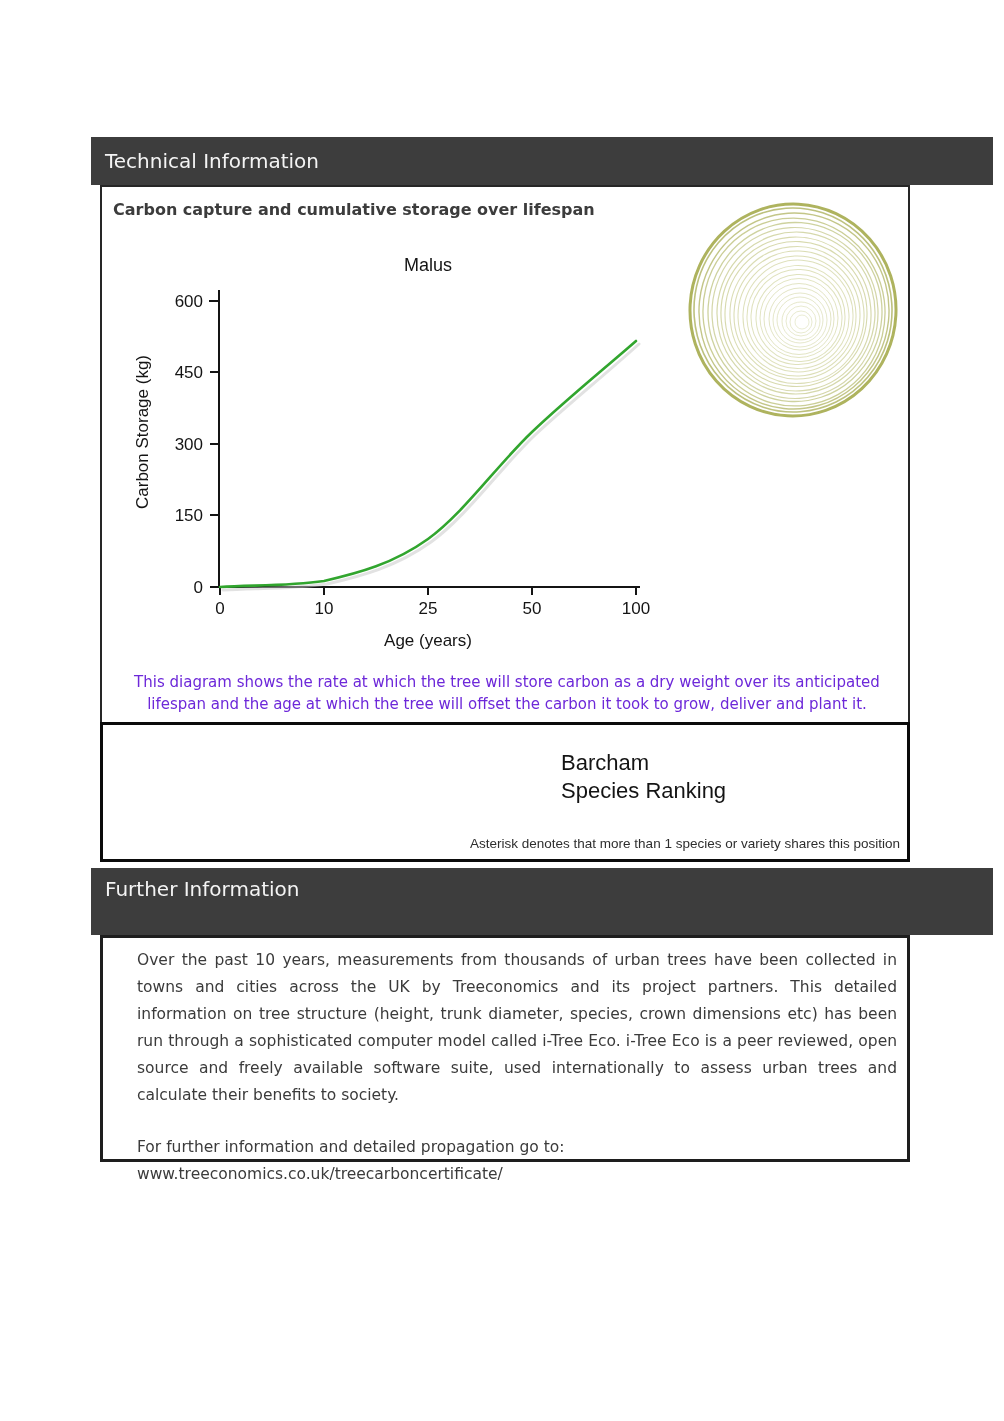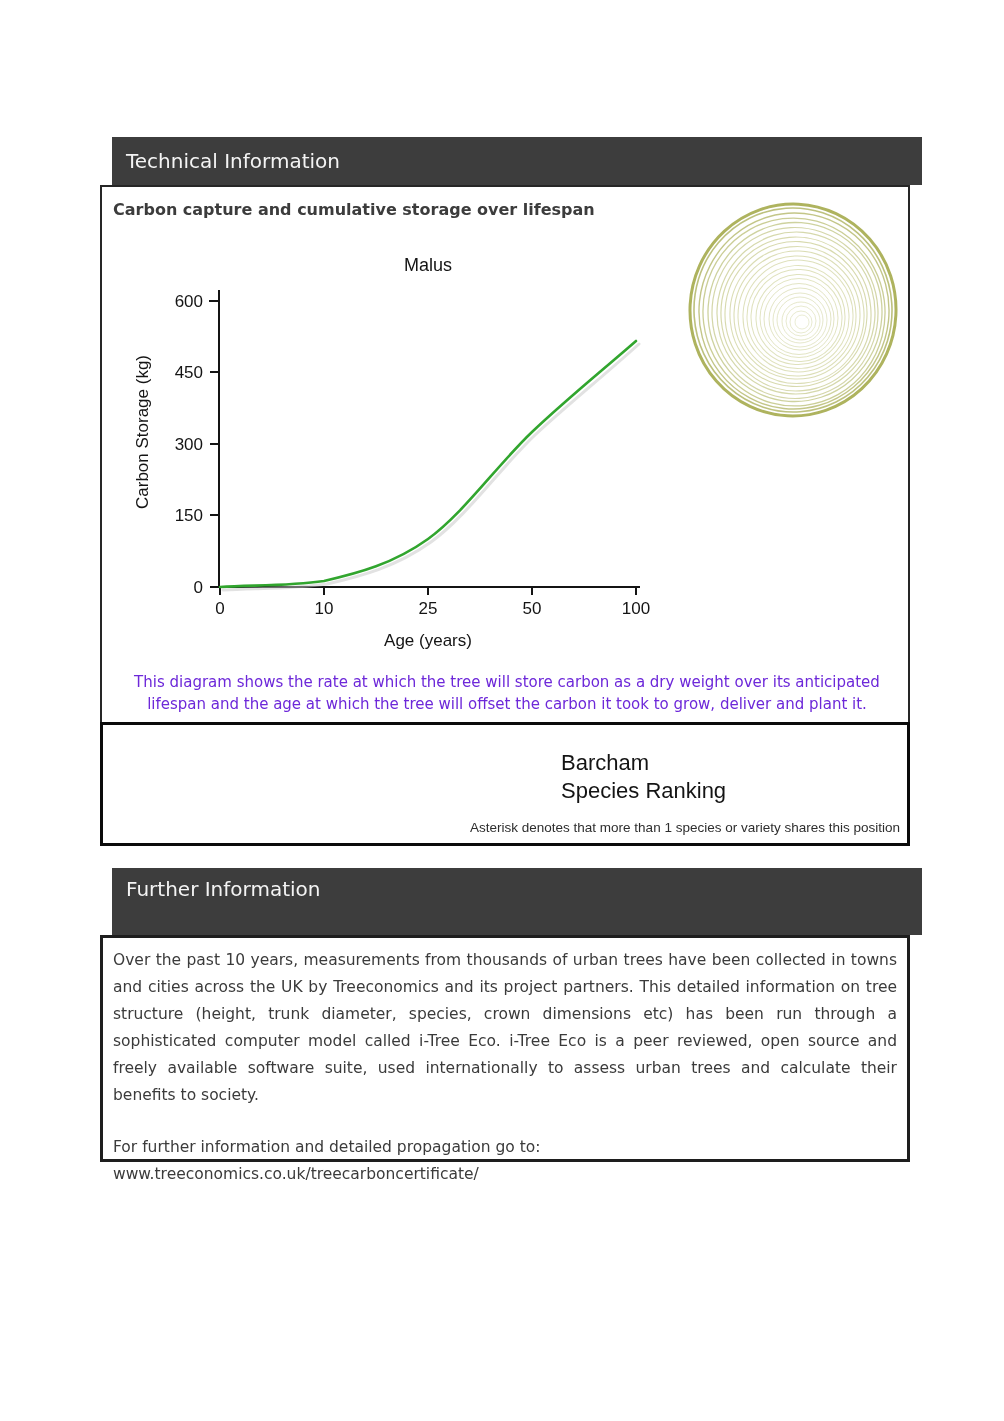--- a/index.html
+++ b/index.html
@@ -2,56 +2,56 @@
 <html><head>
 <meta charset="utf-8">
 <style>
   html,body{margin:0;padding:0;}
   body{
     width:1004px;height:1421px;position:relative;background:#ffffff;
     font-family:"DejaVu Sans", sans-serif;color:#3d3d3d;
   }
   .abs{position:absolute;}
   .bar{
-    left:112px;width:810px;background:#3d3d3d;color:#f4f4f4;
+    left:91px;width:902px;background:#3d3d3d;color:#f4f4f4;
     box-sizing:border-box;
   }
   #tech-bar{top:137px;height:48px;line-height:48px;padding-left:14px;font-size:20px;}
   #further-bar{top:868px;height:67px;padding:9px 0 0 14px;font-size:20px;}
   .panel{
     left:100px;width:810px;background:#ffffff;box-sizing:border-box;
   }
   #chart-panel{top:185px;height:577px;border:2px solid #262626;}
   #chart-heading{left:11px;top:13px;font-size:16px;font-weight:bold;color:#3c3c3c;}
   #chart-svg{left:0;top:0;}
   #badge{left:584px;top:13px;width:214px;height:220px;}
   #badge-rings{position:absolute;left:0;top:0;}
   #badge-text{
     position:absolute;left:0;top:44px;width:100%;text-align:center;
     color:#4a4a4a;font-size:15.5px;font-weight:bold;line-height:19px;
   }
   #badge-value{font-size:37px;font-weight:400;line-height:44px;margin-top:16px;color:#4d4d4d;}
   #chart-desc{left:11px;top:484px;width:788px;font-size:15px;line-height:22px;color:#6d28d9;text-align:center;}
   #rank-panel{
-    top:722px;height:124px;border:3px solid #0b0b0b;display:flex;background:#fff;
+    top:722px;height:140px;border:3px solid #0b0b0b;display:flex;background:#fff;
   }
   #rank-left{flex:1 1 auto;position:relative;}
   #rank-title{
     position:absolute;left:458px;top:24px;
     font-family:"Liberation Sans", sans-serif;font-size:22px;line-height:28px;color:#141414;
   }
   #rank-note{
     position:absolute;right:7px;bottom:8px;
     font-family:Liberation Sans, sans-serif;font-size:13.5px;color:#2e2e2e;white-space:nowrap;
   }
   #rank-right{
     width:129px;border-left:3px solid #0b0b0b;display:flex;align-items:center;justify-content:center;
   }
   #rank-value{font-family:"Liberation Sans", sans-serif;font-size:31px;color:#000;}
-  #further-panel{top:935px;height:227px;border:3px solid #1e1e1e;}
+  #further-panel{top:935px;height:227px;border:3px solid #1e1e1e;padding-left:24px;}
   #further-paragraph{
     margin:9px 10px 0 10px;font-size:15.5px;line-height:27px;color:#3b3b3b;
     text-align:justify;
   }
   #further-link{
     margin:25px 10px 0 10px;font-size:15.5px;line-height:27px;color:#3b3b3b;
   }
   svg text{font-family:"Liberation Sans", sans-serif;fill:#141414;}
 </style>
 </head>

